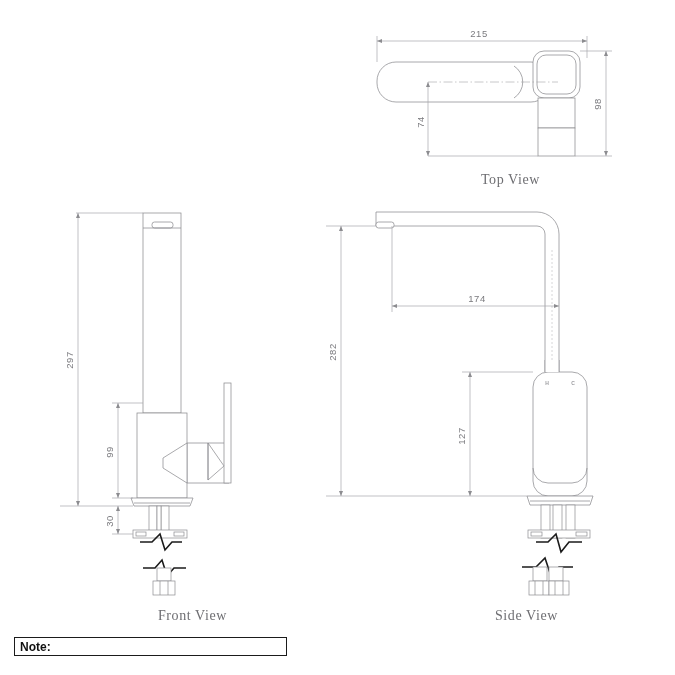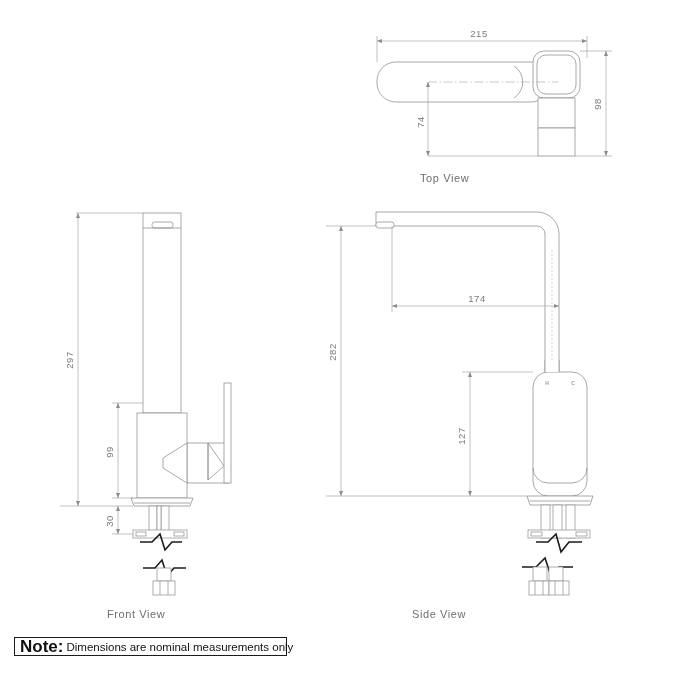--- a/index.html
+++ b/index.html
@@ -15,47 +15,47 @@
     overflow: hidden;
   }
   #sheet {
     position: absolute;
     left: 0; top: 0;
     width: 675px;
     height: 675px;
   }
   .view-label {
     position: absolute;
-    font-family: Liberation Sans, sans-serif;
-    font-size: 11px;
+    font-family: Liberation Serif, serif;
+    font-size: 14px;
     color: #6e6e72;
     letter-spacing: 0.6px;
     white-space: nowrap;
-    text-align: left;
+    text-align: right;
   }
   #label-top-view { left: 420px; top: 172px; width: 120px; }
   #label-front-view { left: 107px; top: 608px; width: 120px; }
-  #label-side-view { left: 412px; top: 608px; width: 120px; }
+  #label-side-view { left: 438px; top: 608px; width: 120px; }
 
   #note-box {
     position: absolute;
     left: 14px;
     top: 637px;
     width: 273px;
     height: 19px;
     border: 1.6px solid #1b1b1b;
     background: #ffffff;
     box-sizing: border-box;
     display: flex;
     align-items: center;
     padding-left: 5px;
     white-space: nowrap;
   }
   #note-box .note-strong {
-    font-size: 17px;
+    font-size: 12px;
     font-weight: bold;
     color: #111111;
     font-family: "Liberation Sans", sans-serif;
   }
   #note-box .note-text {
     font-size: 11.5px;
     font-weight: normal;
     color: #111111;
     font-family: "Liberation Sans", sans-serif;
     margin-left: 3px;
@@ -284,14 +284,13 @@
     <text class="dim-text" x="465" y="436" text-anchor="middle" transform="rotate(-90 465 436)">127</text>
   </g>
 </svg>
 
 <div class="view-label" id="label-top-view">Top View</div>
 <div class="view-label" id="label-front-view">Front View</div>
 <div class="view-label" id="label-side-view">Side View</div>
 
 <div id="note-box">
   <span class="note-strong">Note:</span>
-  <span class="note-text">Dimensions are nominal measurements only</span>
 </div>
 
 </body></html>

